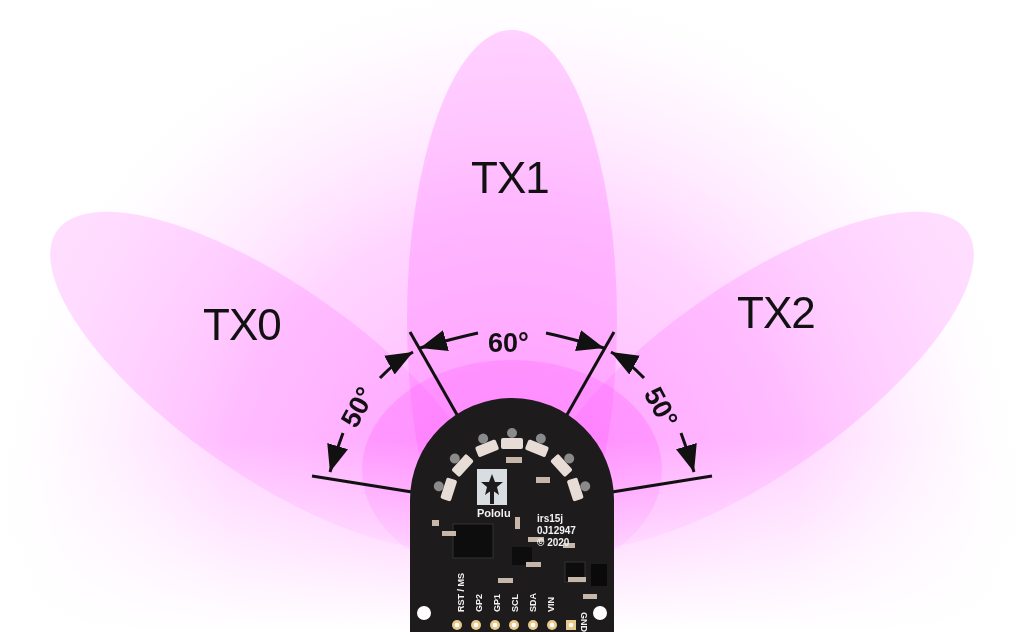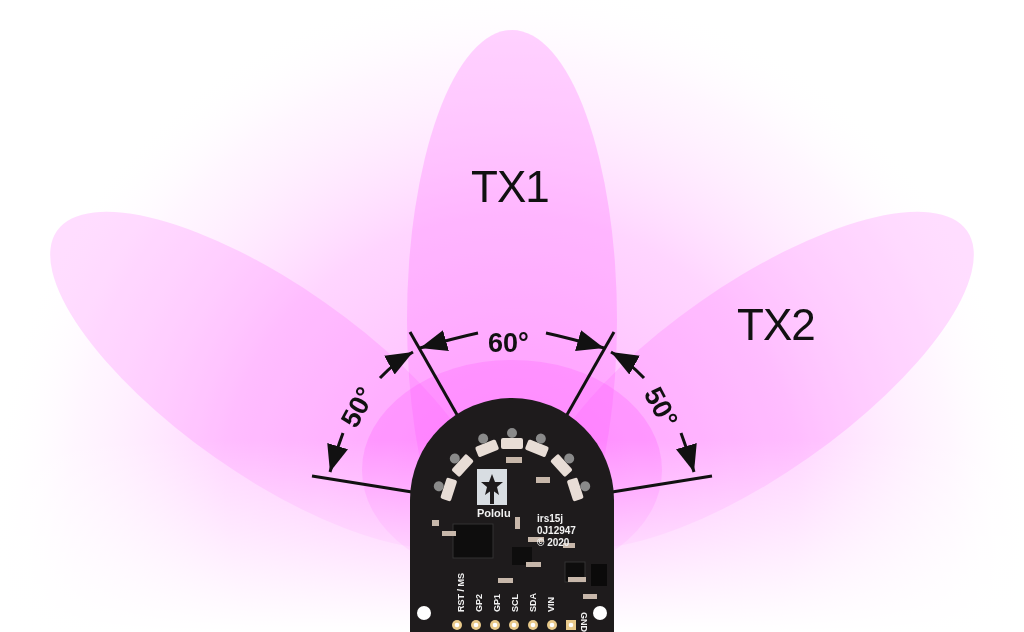--- a/index.html
+++ b/index.html
@@ -151,20 +151,21 @@
           <circle cx="552" cy="625" r="2.3" fill="#fff"></circle>
         <rect x="566" y="620" width="10" height="10" fill="#e8c98a"></rect>
           <circle cx="571" cy="625" r="2.3" fill="#fff"></circle>
       </g>
       <circle cx="424" cy="613" r="7" fill="#ffffff"></circle>
       <circle cx="600" cy="613" r="7" fill="#ffffff"></circle>
     </g>
   </svg>
 
   
-  <div class="label tx" style="left:471px; top:162px;">TX1</div>
-  <div class="label tx" style="left:737px; top:300px;">TX2</div>
+  <div class="label tx" style="left:471px; top:153px;">TX1</div>
+  <div class="label tx" style="left:203px; top:300px;">TX0</div>
+  <div class="label tx" style="left:737px; top:288px;">TX2</div>
 
   
   <div class="label ang" style="left:488px; top:328px;">60°</div>
   <div class="label ang" style="left:338px; top:392px; transform:rotate(-62deg);">50°</div>
   <div class="label ang" style="left:640px; top:392px; transform:rotate(62deg);">50°</div>
 </div>
 
 </body></html>

